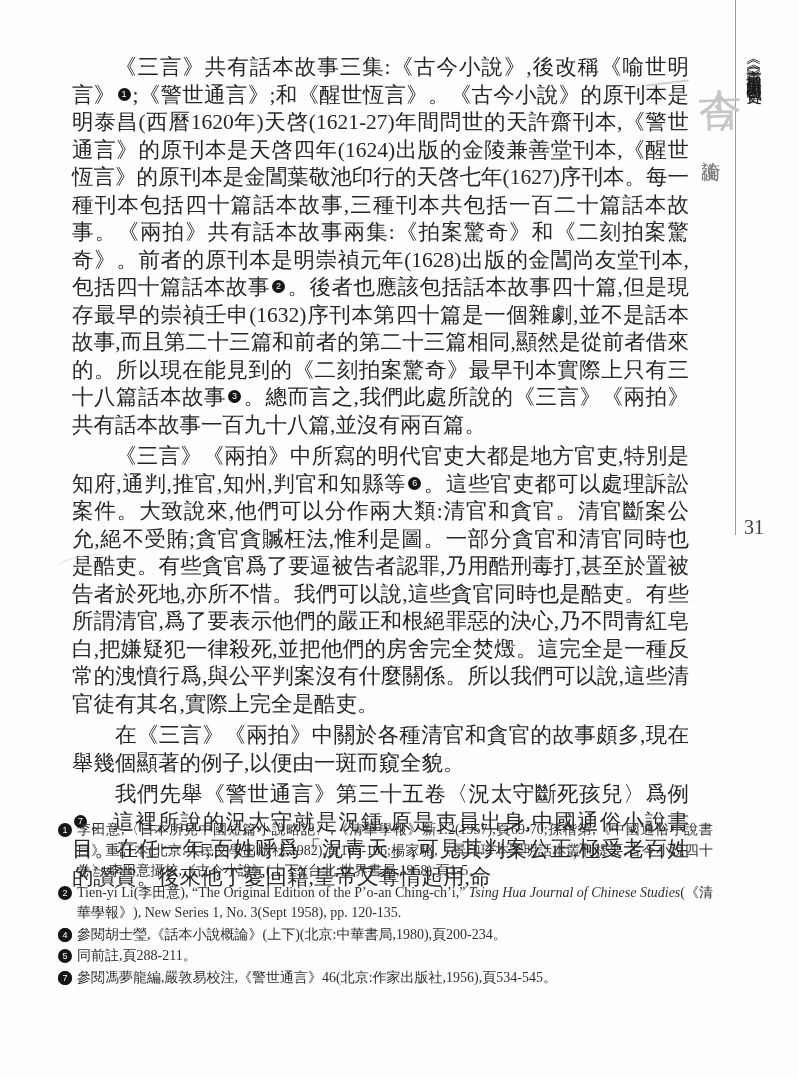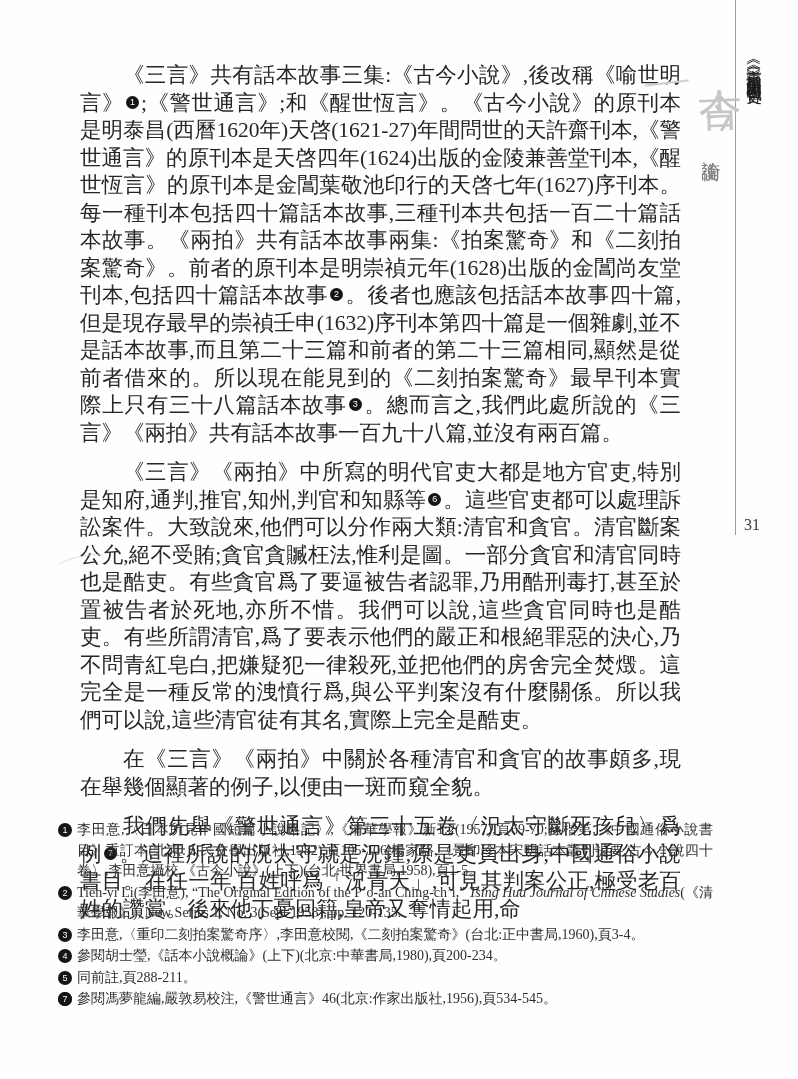--- a/index.html
+++ b/index.html
@@ -6,21 +6,21 @@
   .page{
     position:relative;width:798px;height:1079px;background:#fefefe;
     overflow:hidden;font-family:"Liberation Serif",serif;color:#222;
   }
   
   .body-text{
     position:absolute;left:68px;top:50px;width:625px;
     font-size:21.5px;line-height:27.5px;text-align:justify;
     text-justify:inter-character;color:#262626;
   }
-  .body-text p{margin:12px;text-indent:2em;}
+  .body-text p{margin:4px;text-indent:2em;}
   
   .fnmark{
     display:inline-block;width:13px;height:13px;border-radius:50%;
     background:#151515;color:#fff;font-family:"Liberation Sans",sans-serif;
     font-size:9px;line-height:13px;text-align:center;text-indent:0;
     font-style:normal;
   }
   .body-text .fnmark{position:relative;top:-5px;margin:0 2px;}
   
   .footnotes{
@@ -41,21 +41,21 @@
   .journal-sub{
     position:absolute;left:700px;top:146px;writing-mode:vertical-rl;
     font-size:19px;line-height:22px;color:#7e7e7e;letter-spacing:2px;
   }
   .article-title{
     position:absolute;left:743px;top:54px;height:220px;
     writing-mode:vertical-rl;font-size:15.5px;letter-spacing:1.5px;
     color:#1c1c1c;
   }
   .page-number{
-    position:absolute;left:744px;top:516px;font-size:16px;color:#3a3a3a;
+    position:absolute;left:744px;top:516px;font-size:20px;color:#3a3a3a;
   }
   
   .scratch-a{position:absolute;left:645px;top:82px;width:44px;height:2px;
     background:#cfcfcf;border-radius:2px;transform:rotate(-7deg);}
   .scratch-b{position:absolute;left:58px;top:556px;width:46px;height:10px;
     border-top:1.5px solid #dadada;border-radius:50%;transform:rotate(-12deg);}
 </style>
 </head>
 <body>
 
@@ -64,21 +64,21 @@
   <div class="body-text">
       <p><span>《三言》共有話本故事三集:《古今小說》,後改稱《喻世明言》</span><span class="fnmark">1</span><span>;《警世通言》;和《醒世恆言》。《古今小說》的原刊本是明泰昌(西曆1620年)天啓(1621-27)年間問世的天許齋刊本,《警世通言》的原刊本是天啓四年(1624)出版的金陵兼善堂刊本,《醒世恆言》的原刊本是金閶葉敬池印行的天啓七年(1627)序刊本。每一種刊本包括四十篇話本故事,三種刊本共包括一百二十篇話本故事。《兩拍》共有話本故事兩集:《拍案驚奇》和《二刻拍案驚奇》。前者的原刊本是明崇禎元年(1628)出版的金閶尚友堂刊本,包括四十篇話本故事</span><span class="fnmark">2</span><span>。後者也應該包括話本故事四十篇,但是現存最早的崇禎壬申(1632)序刊本第四十篇是一個雜劇,並不是話本故事,而且第二十三篇和前者的第二十三篇相同,顯然是從前者借來的。所以現在能見到的《二刻拍案驚奇》最早刊本實際上只有三十八篇話本故事</span><span class="fnmark">3</span><span>。總而言之,我們此處所說的《三言》《兩拍》共有話本故事一百九十八篇,並沒有兩百篇。</span></p>
       <p><span>《三言》《兩拍》中所寫的明代官吏大都是地方官吏,特別是知府,通判,推官,知州,判官和知縣等</span><span class="fnmark">6</span><span>。這些官吏都可以處理訴訟案件。大致說來,他們可以分作兩大類:清官和貪官。清官斷案公允,絕不受賄;貪官貪贓枉法,惟利是圖。一部分貪官和清官同時也是酷吏。有些貪官爲了要逼被告者認罪,乃用酷刑毒打,甚至於置被告者於死地,亦所不惜。我們可以說,這些貪官同時也是酷吏。有些所謂清官,爲了要表示他們的嚴正和根絕罪惡的決心,乃不問青紅皂白,把嫌疑犯一律殺死,並把他們的房舍完全焚燬。這完全是一種反常的洩憤行爲,與公平判案沒有什麼關係。所以我們可以說,這些清官徒有其名,實際上完全是酷吏。</span></p>
       <p><span>在《三言》《兩拍》中關於各種清官和貪官的故事頗多,現在舉幾個顯著的例子,以便由一斑而窺全貌。</span></p>
       <p><span>我們先舉《警世通言》第三十五卷〈況太守斷死孩兒〉爲例</span><span class="fnmark">7</span><span>。這裡所說的況太守就是況鍾,原是吏員出身,中國通俗小說書目。在任一年,百姓呼爲「況青天」,可見其判案公正,極受老百姓的讚賞。後來他丁憂回籍,皇帝又奪情起用,命</span></p>
     </div>
 
   <div class="footnotes">
       <div class="footnote"><span class="fnmark">1</span><span>李田意,〈日本所見中國短篇小說略記〉,《清華學報》新1:2(1957),頁69-70;孫楷第,《中國通俗小說書目》重訂本(北京:人民文學出版社,1982),頁105-106;楊家駱,〈景印珍本宋明話本叢刊提要,古今小說四十卷〉,李田意攝校,《古今小說》(上下)(台北:世界書局,1958),頁1-5。</span></div>
       <div class="footnote"><span class="fnmark">2</span><span>Tien-yi Li(李田意), “The Original Edition of the P’o-an Ching-ch’i,” </span><i>Tsing Hua Journal of Chinese Studies</i><span>(《清華學報》), New Series 1, No. 3(Sept 1958), pp. 120-135.</span></div>
-      <div class="footnote"><span class="fnmark">3</span><span>李田意,〈重印二刻拍案驚奇序〉,李田意校閱,《二刻拍案驚奇》(台北:正中書局,1960),頁3-4。</span></div>
+      <div class="footnote"><span class="fnmark">3</span></div>
       <div class="footnote"><span class="fnmark">4</span><span>參閱胡士瑩,《話本小說概論》(上下)(北京:中華書局,1980),頁200-234。</span></div>
       <div class="footnote"><span class="fnmark">5</span><span>同前註,頁288-211。</span></div>
       <div class="footnote"><span class="fnmark">6</span></div>
       <div class="footnote"><span class="fnmark">7</span><span>參閱馮夢龍編,嚴敦易校注,《警世通言》46(北京:作家出版社,1956),頁534-545。</span></div>
     </div>
 
   <div class="margin-rule"></div>
 
   <div class="journal-logo">古今</div>
 

